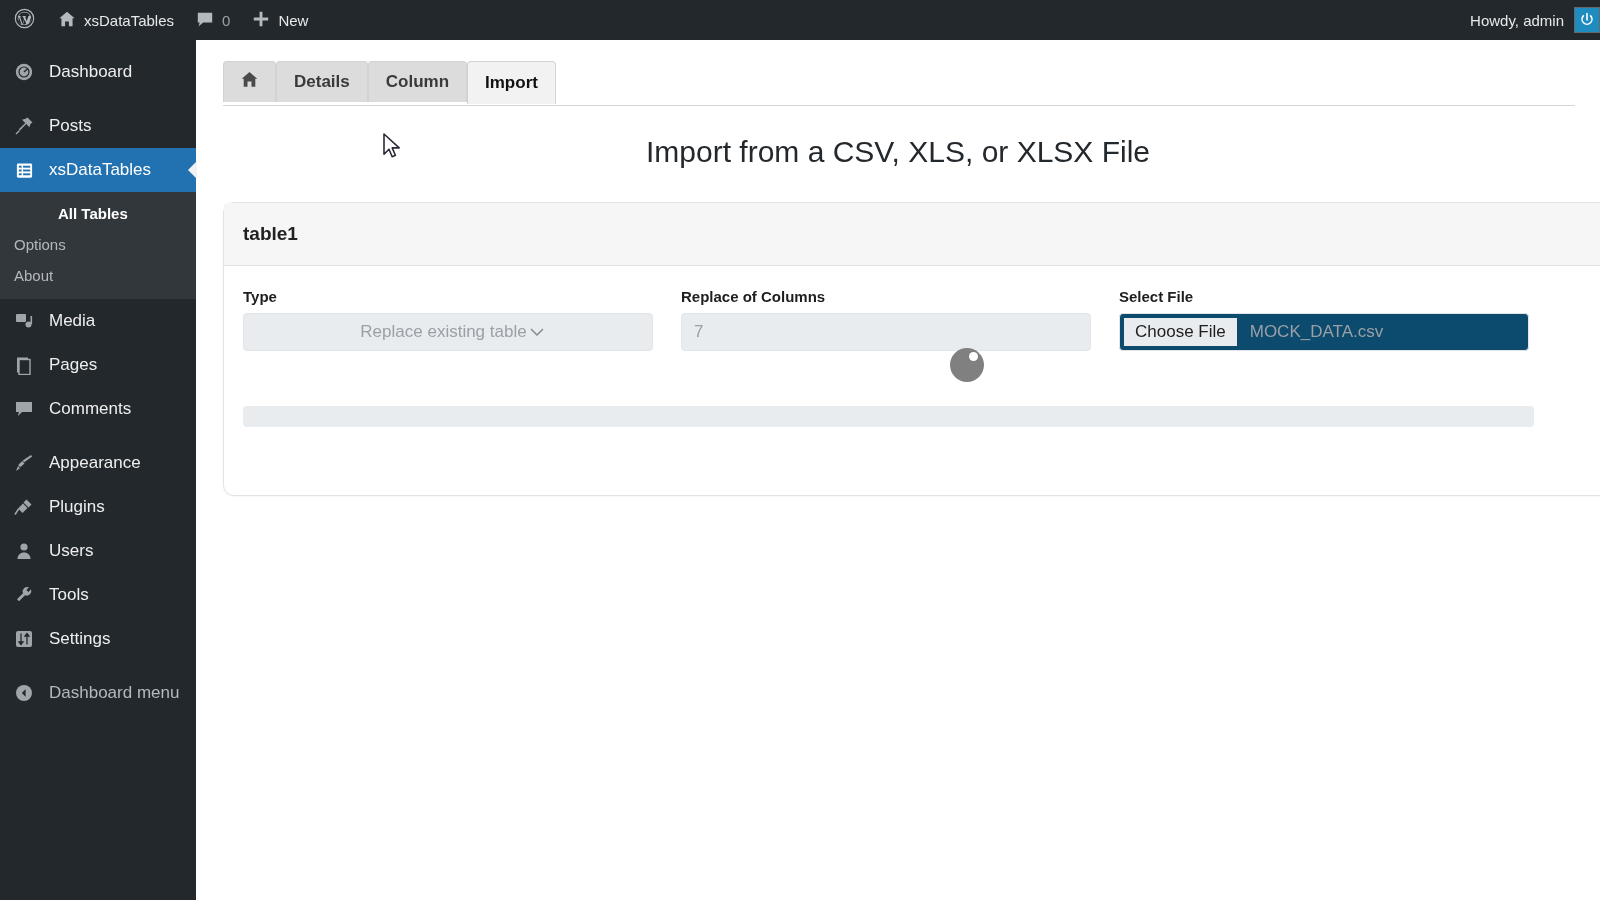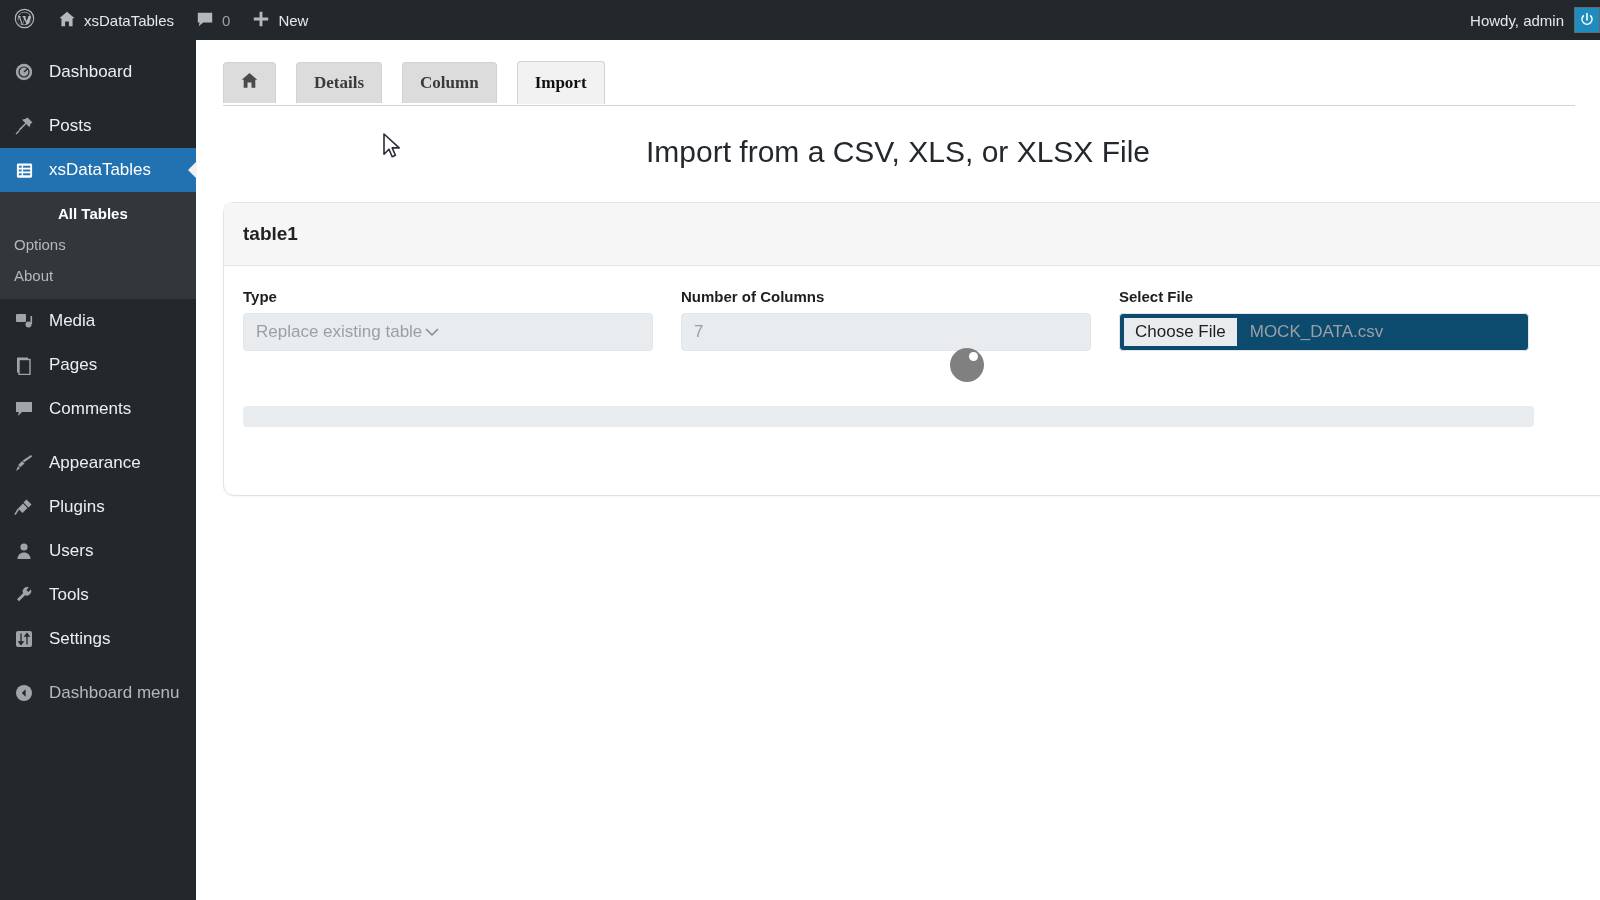--- a/index.html
+++ b/index.html
@@ -79,21 +79,21 @@
   
   #content {
     position: absolute; top: 40px; left: 196px;
     width: 1404px; height: 860px;
     background: #ffffff;
   }
 
   
   .tabbar {
     position: absolute; left: 27px; top: 21px;
-    display: flex; align-items: center; gap: 20px; font-family: Liberation Serif, serif;
+    display: flex; align-items: flex-start; gap: 0;
   }
   .tab {
     background: #dcdcdc;
     border: 1px solid #d2d2d2;
     border-bottom: none;
     border-radius: 4px 4px 0 0;
     padding: 0 17px;
     height: 41px;
     display: flex; align-items: center; justify-content: center;
     font-size: 17px; font-weight: bold; color: #3a3a3a;
@@ -146,21 +146,21 @@
     border: 1px solid #e2e5e9;
     border-radius: 4px;
     background: #e9ecef;
     display: flex; align-items: center;
     padding: 0 12px;
     font-size: 17px; color: #9aa0a6;
   }
   .field.type { width: 410px; }
   .field.cols { width: 410px; }
   .field.file { width: 410px; }
-  .ctrl.select { justify-content: flex-start; padding-right: 1px; }
+  .ctrl.select { justify-content: center; padding-right: 1px; }
   .chev { color: #8b9096; display: flex; }
 
   .ctrl.filewrap {
     background: #0c4a6e; padding: 4px; overflow: hidden;
   }
   .choose-btn {
     height: 100%;
     background: #e9ecef;
     display: flex; align-items: center;
     padding: 0 11px;
@@ -447,21 +447,21 @@
             <span>Replace existing table</span>
             <span class="chev">
               <svg width="20" height="20" viewBox="0 0 20 20">
                   <path d="M4.5 7.5L10 13l5.5-5.5" stroke="#8b9096" stroke-width="1.7" fill="none" stroke-linecap="round" stroke-linejoin="round"></path>
                 </svg>
             </span>
           </div>
         </div>
 
         <div class="field cols">
-          <div class="field-label">Number of Columns</div>
+          <div class="field-label">Replace of Columns</div>
           <div class="ctrl">
             <span>7</span>
           </div>
         </div>
 
         <div class="field file">
           <div class="field-label">Select File</div>
           <div class="ctrl filewrap">
             <span class="choose-btn">Choose File</span>
             <span class="file-name">MOCK_DATA.csv</span>

